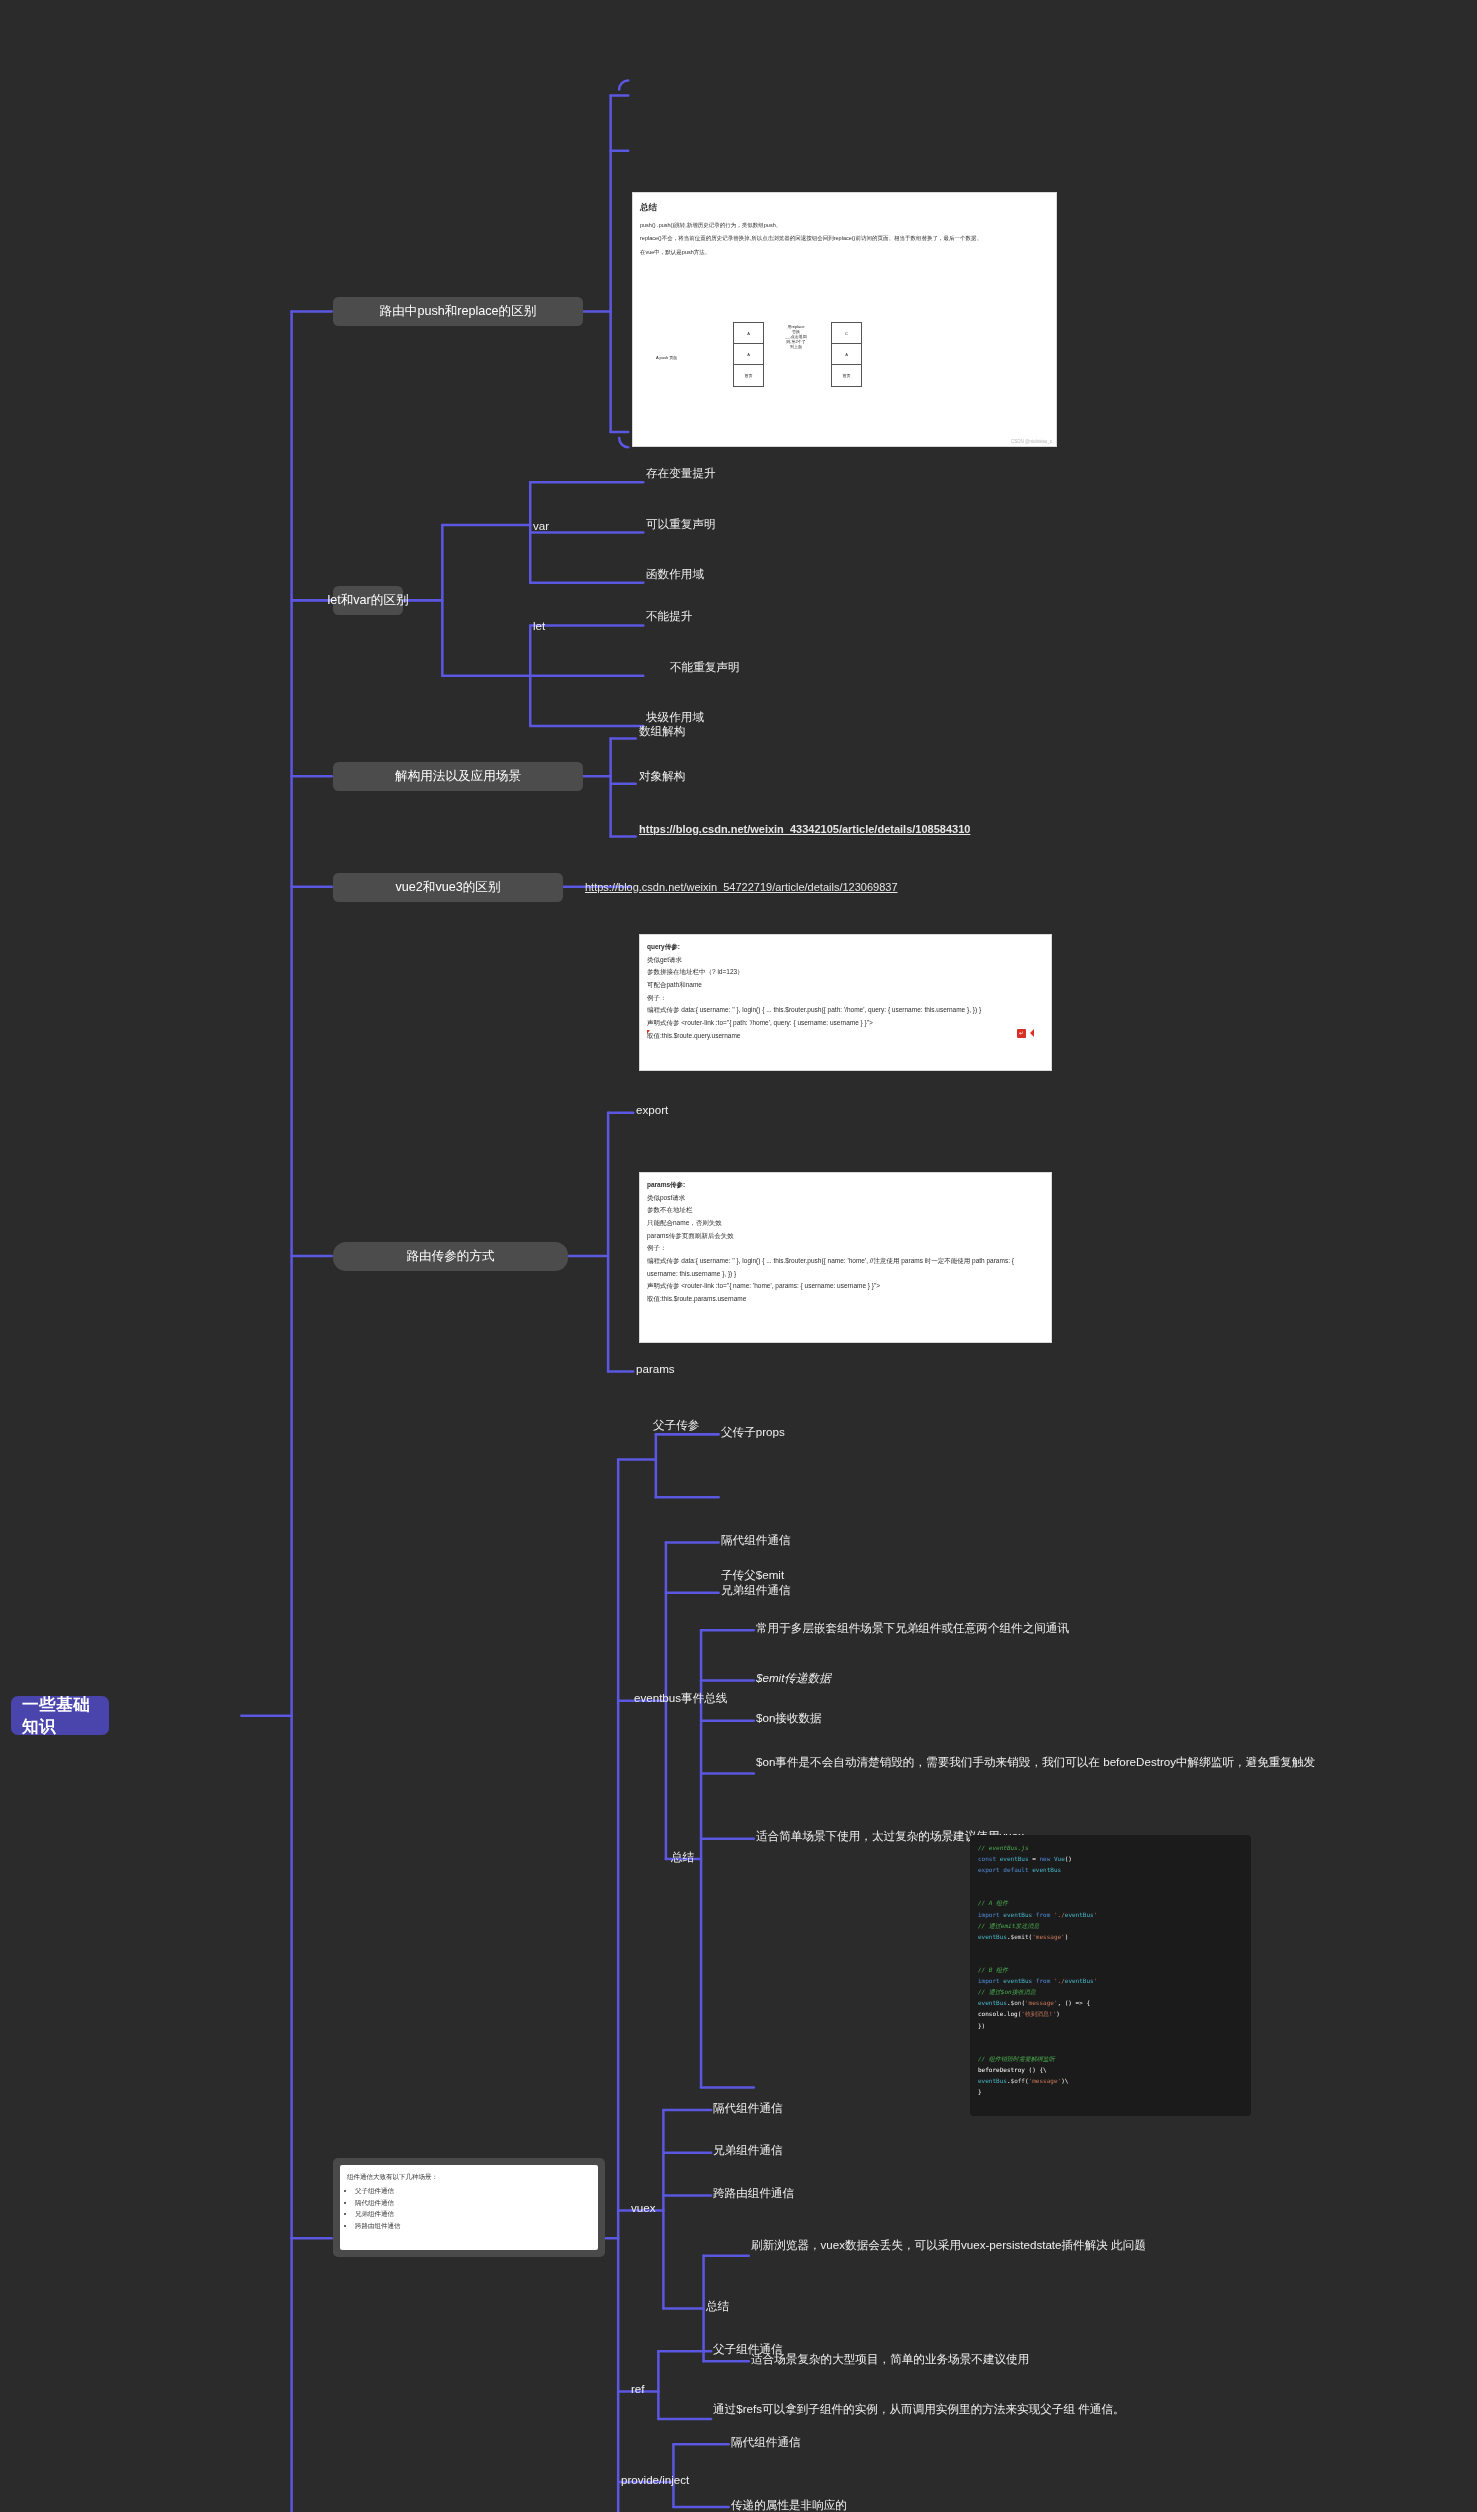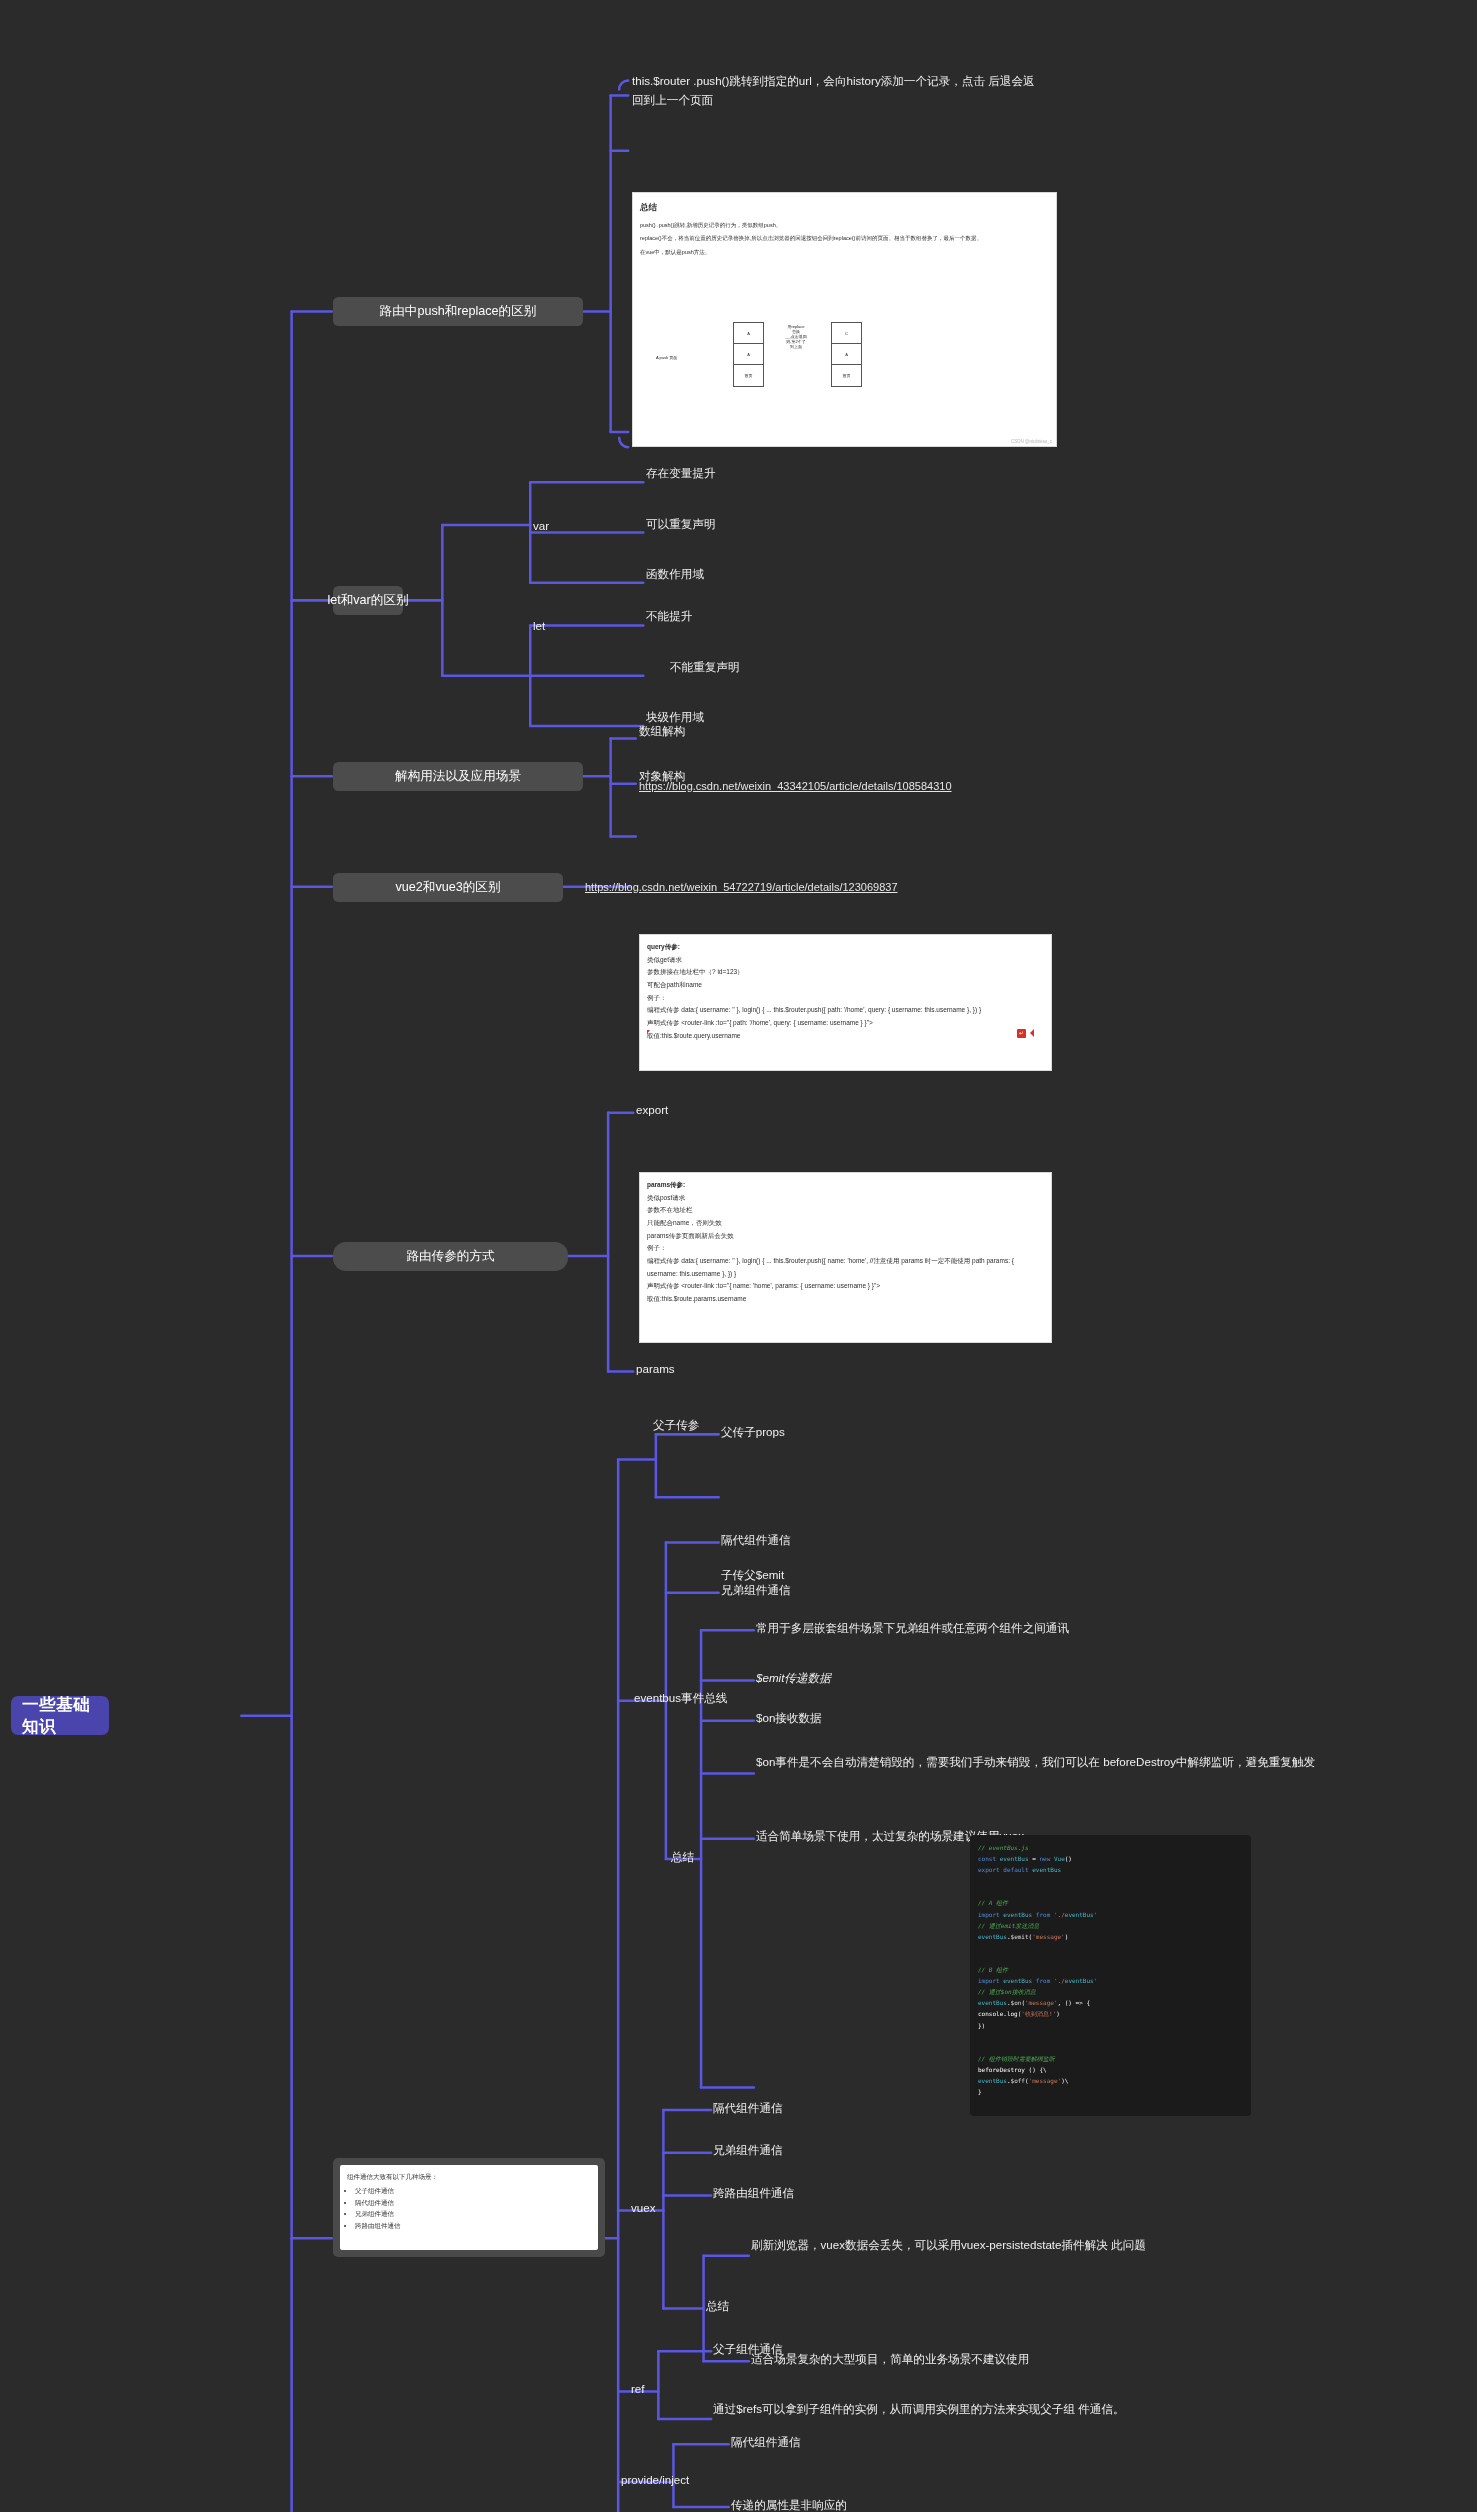--- a/index.html
+++ b/index.html
@@ -197,22 +197,20 @@
   </svg>
 
   <div class="node root-node" style="left:11px;top:1696px;width:98px;height:39px;font-weight:bold;">
     <span>一些基础知识</span>
   </div>
 
   <div class="node branch-node" style="left:333px;top:297px;width:250px;height:29px;">
     <span>路由中push和replace的区别</span>
   </div>
 
-  <div class="node wrap" style="left:632px;top:72px;width:412px;">this.$router .push()跳转到指定的url，会向history添加一个记录，点击
-后退会返回到上一个页面</div>
 
 
   <div class="shot" style="left:632px;top:192px;width:425px;height:255px;">
     <div class="shot-pad">
       <div class="st" style="font-size:8.5px;font-weight:bold;margin-bottom:4px;">总结</div>
       <div class="st" style="font-size:5.5px;">push() .push()跳转,新增历史记录的行为，类似数组push。</div>
       <div class="st" style="font-size:5.5px;margin-top:3px;">replace()不会，将当前位置的历史记录替换掉,所以点击浏览器的回退按钮会回到replace()前访问的页面。相当于数组替换了，最后一个数据。</div>
       <div class="st" style="font-size:5.5px;margin-top:3px;">在vue中，默认是push方法。</div>
     </div>
 
@@ -246,21 +244,21 @@
 
   <div class="node plain" style="left:646px;top:609px;">不能提升</div>
   <div class="node plain" style="left:670px;top:660px;">不能重复声明</div>
   <div class="node plain" style="left:646px;top:710px;">块级作用域</div>
 
   <div class="node branch-node" style="left:333px;top:762px;width:250px;height:29px;">
     <span>解构用法以及应用场景</span>
   </div>
   <div class="node plain" style="left:639px;top:724px;">数组解构</div>
   <div class="node plain" style="left:639px;top:769px;">对象解构</div>
-  <div class="node link-text" style="left:639px;top:780px;">https://blog.csdn.net/weixin_43342105/article/details/108584310</div>
+  <div class="node link-text" style="left:639px;top:823px;font-weight:bold;">https://blog.csdn.net/weixin_43342105/article/details/108584310</div>
 
   <div class="node branch-node" style="left:333px;top:873px;width:230px;height:29px;">
     <span>vue2和vue3的区别</span>
   </div>
   <div class="node link-text" style="left:585px;top:881px;">https://blog.csdn.net/weixin_54722719/article/details/123069837</div>
 
   <div class="node branch-node" style="left:333px;top:1242px;width:235px;height:29px;border-radius:13px;">
     <span>路由传参的方式</span>
   </div>
 

